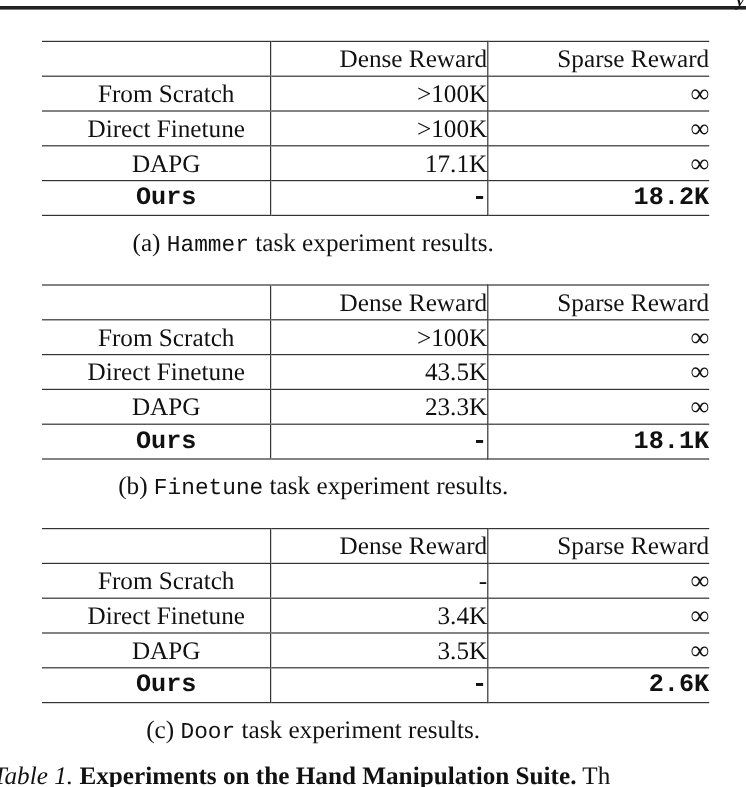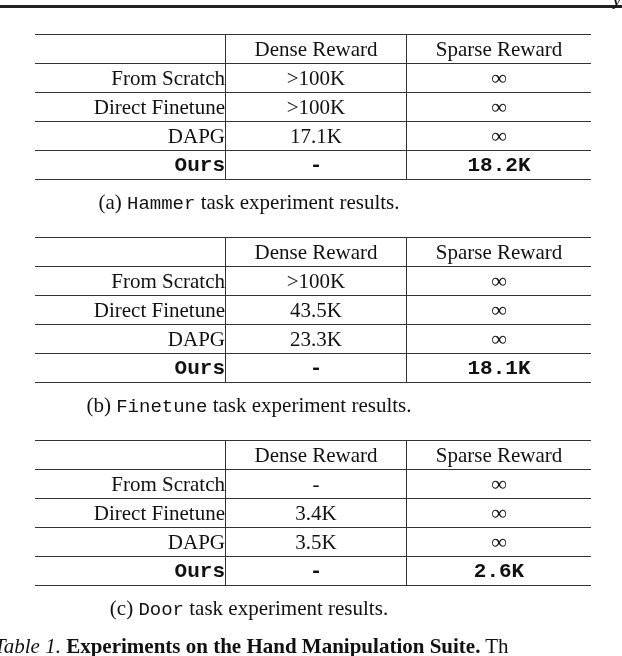--- a/index.html
+++ b/index.html
@@ -9,31 +9,31 @@
     position: relative;
   }
   .topline { position: absolute; left: 0; top: 5px; width: 622px; height: 3px; background: #222; }
   .top-mark { position: absolute; right: 2px; top: -6px; font-size: 14px; font-weight: bold; font-style: italic; }
   .res-table {
     position: absolute; left: 35px; width: 556px;
     border-collapse: collapse; font-size: 21px; line-height: 1;
   }
   .res-table td {
     height: 28px; padding: 0; border-top: 1.3px solid #333; border-bottom: 1.3px solid #333;
-    text-align: center; vertical-align: middle;
+    text-align: right; vertical-align: middle;
   }
   .res-table tr:first-child td { border-top: 1.6px solid #333; }
   .res-table tr:last-child td { border-bottom: 1.6px solid #333; }
-  .res-table td.method { text-align: right; padding-left: 17px; width: 173px; }
+  .res-table td.method { text-align: center; padding-left: 17px; width: 173px; }
   .res-table td.dense { width: 180px; border-left: 1.2px solid #333; border-right: 1.2px solid #333; }
   .res-table td.sparse { width: 184px; }
   .res-table tr.ours td { font-weight: bold; font-family: Liberation Mono, monospace; }
   .inf { font-size: 22px; }
   .subcap {
-    position: absolute; left: 0; width: 498px; text-align: center; font-size: 21px;
+    position: absolute; left: 12px; width: 498px; text-align: center; font-size: 21px;
   }
   .mono { font-family: "Liberation Mono", "DejaVu Sans Mono", monospace; font-size: 19px; }
   .tcap { position: absolute; left: -6px; top: 634px; font-size: 21px; white-space: nowrap; }
   .tcap .lbl { font-style: italic; }
   .tcap .bold { font-weight: bold; }
 </style>
 </head>
 <body>
 
 <div class="topline"></div>

